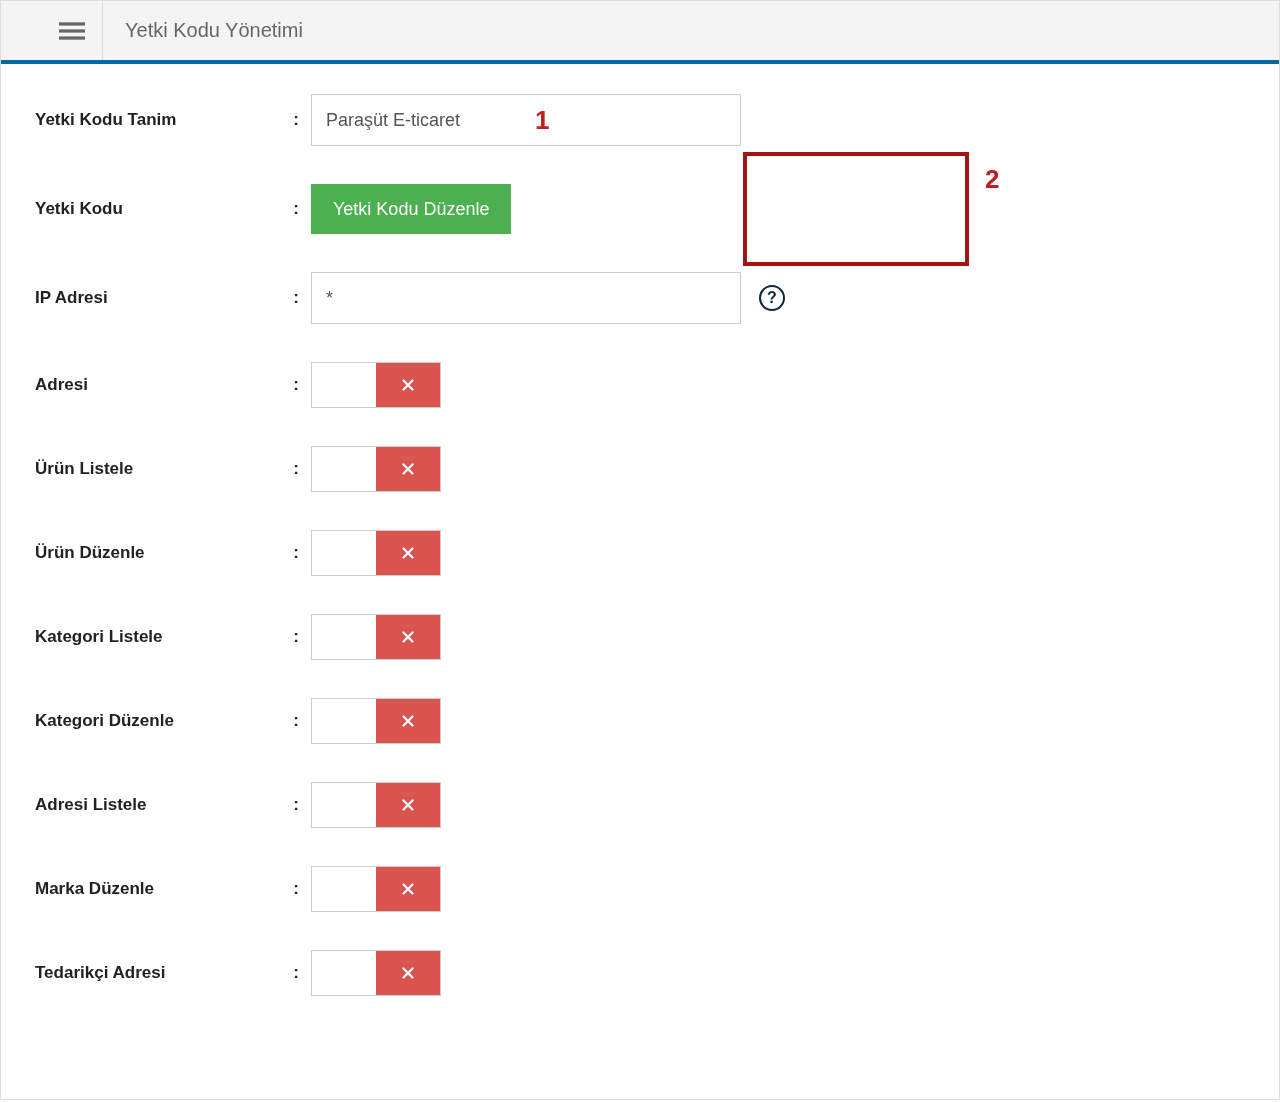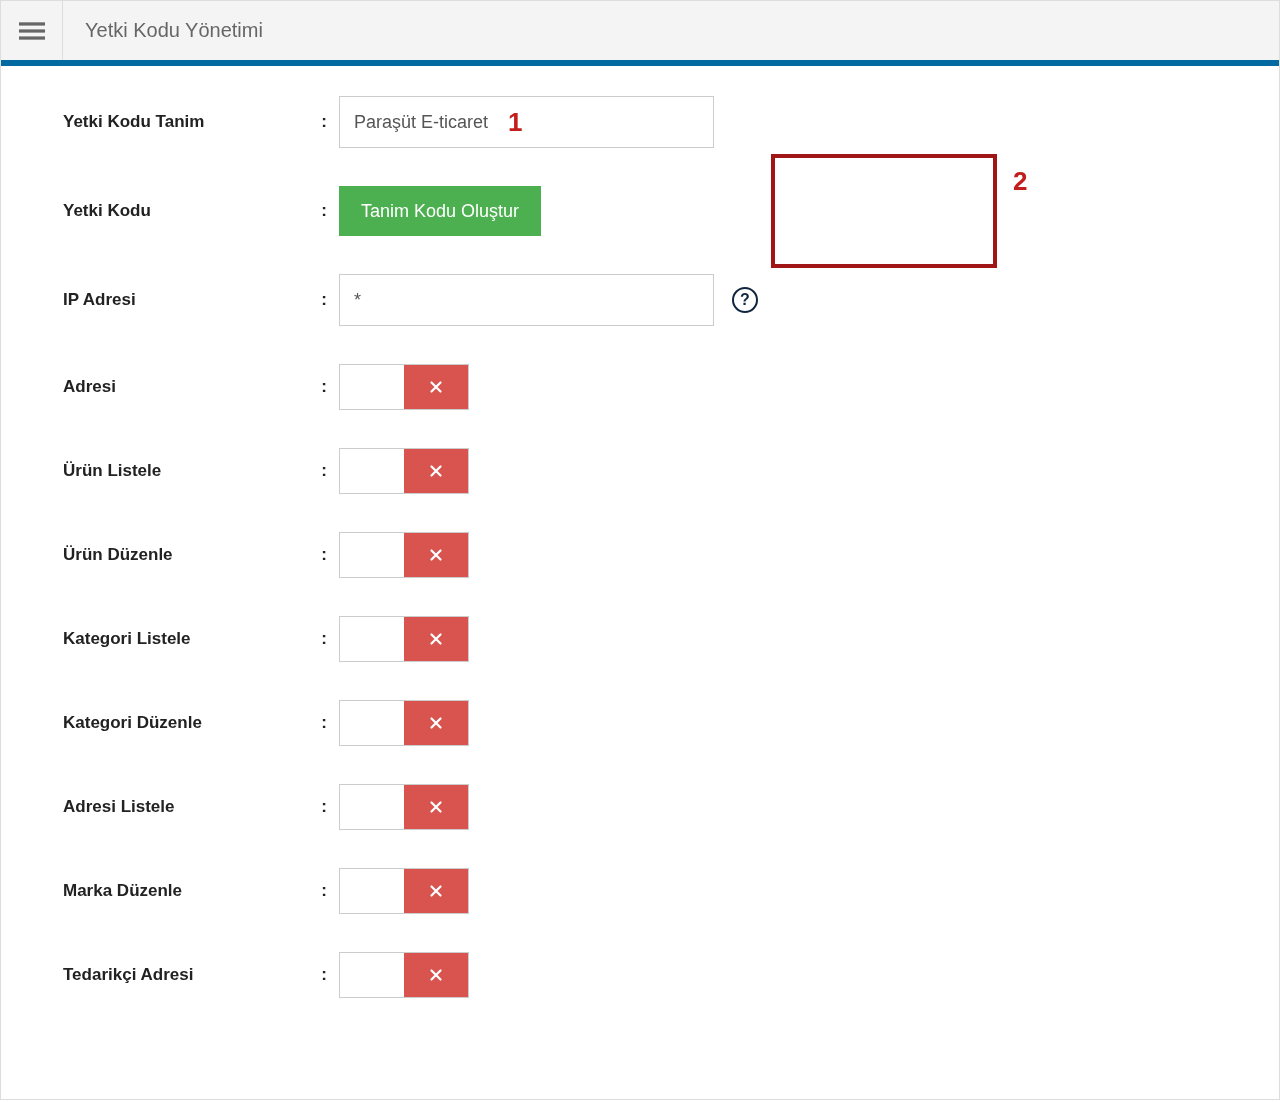--- a/index.html
+++ b/index.html
@@ -14,21 +14,22 @@
     border-top: none;
     margin: 0;
     min-height: 1100px;
     position: relative;
   }
   .header {
     display: flex;
     align-items: stretch;
     background: #f4f4f4;
     border-top: 1px solid #ddd;
-    border-bottom: 6px solid #0369a1;
+    border-bottom: 4px solid #0369a1;
+    padding-left: 40px;
   }
   .menu-btn {
     width: 62px;
     display: flex;
     align-items: center;
     justify-content: center;
     border-right: 1px solid #ddd;
     cursor: pointer;
   }
   .menu-btn svg { width: 26px; height: 26px; fill: #666; }
@@ -46,40 +47,39 @@
     align-items: center;
     margin-bottom: 38px;
     position: relative;
   }
   .label-col {
     width: 276px;
     display: flex;
     align-items: center;
     justify-content: space-between;
     padding-right: 12px;
-    margin-left: 28px;
   }
   .label {
     font-weight: 700;
     color: #222;
     font-size: 17px;
   }
   .colon { font-weight: 700; color: #222; font-size: 17px; }
   .input-col {
     display: flex;
     align-items: center;
     gap: 14px;
   }
   input[type="text"] {
     height: 52px;
     border: 1px solid #ccc;
     padding: 0 14px;
     font-size: 18px;
     color: #555;
-    width: 375px;
+    width: 430px;
     outline: none;
   }
   .btn-green {
     height: 50px;
     background: #4caf50;
     color: #fff;
     border: none;
     padding: 0 22px;
     font-size: 18px;
     cursor: pointer;
@@ -154,21 +154,21 @@
         <span class="annot" style="position:static;margin-left:-220px;">1</span>
       </div>
     </div>
 
     <div class="row">
       <div class="label-col">
         <span class="label">Yetki Kodu</span>
         <span class="colon">:</span>
       </div>
       <div class="input-col" style="position:relative;">
-        <button class="btn-green">Tanim Kodu Oluştur</button>
+        <button class="btn-green">Yetki Kodu Düzenle</button>
         <div class="highlight-box" style="left:432px;top:-32px;width:226px;height:114px;"></div>
         <span class="annot" style="left:674px;top:-20px;">2</span>
       </div>
     </div>
 
     <div class="row">
       <div class="label-col">
         <span class="label">IP Adresi</span>
         <span class="colon">:</span>
       </div>

